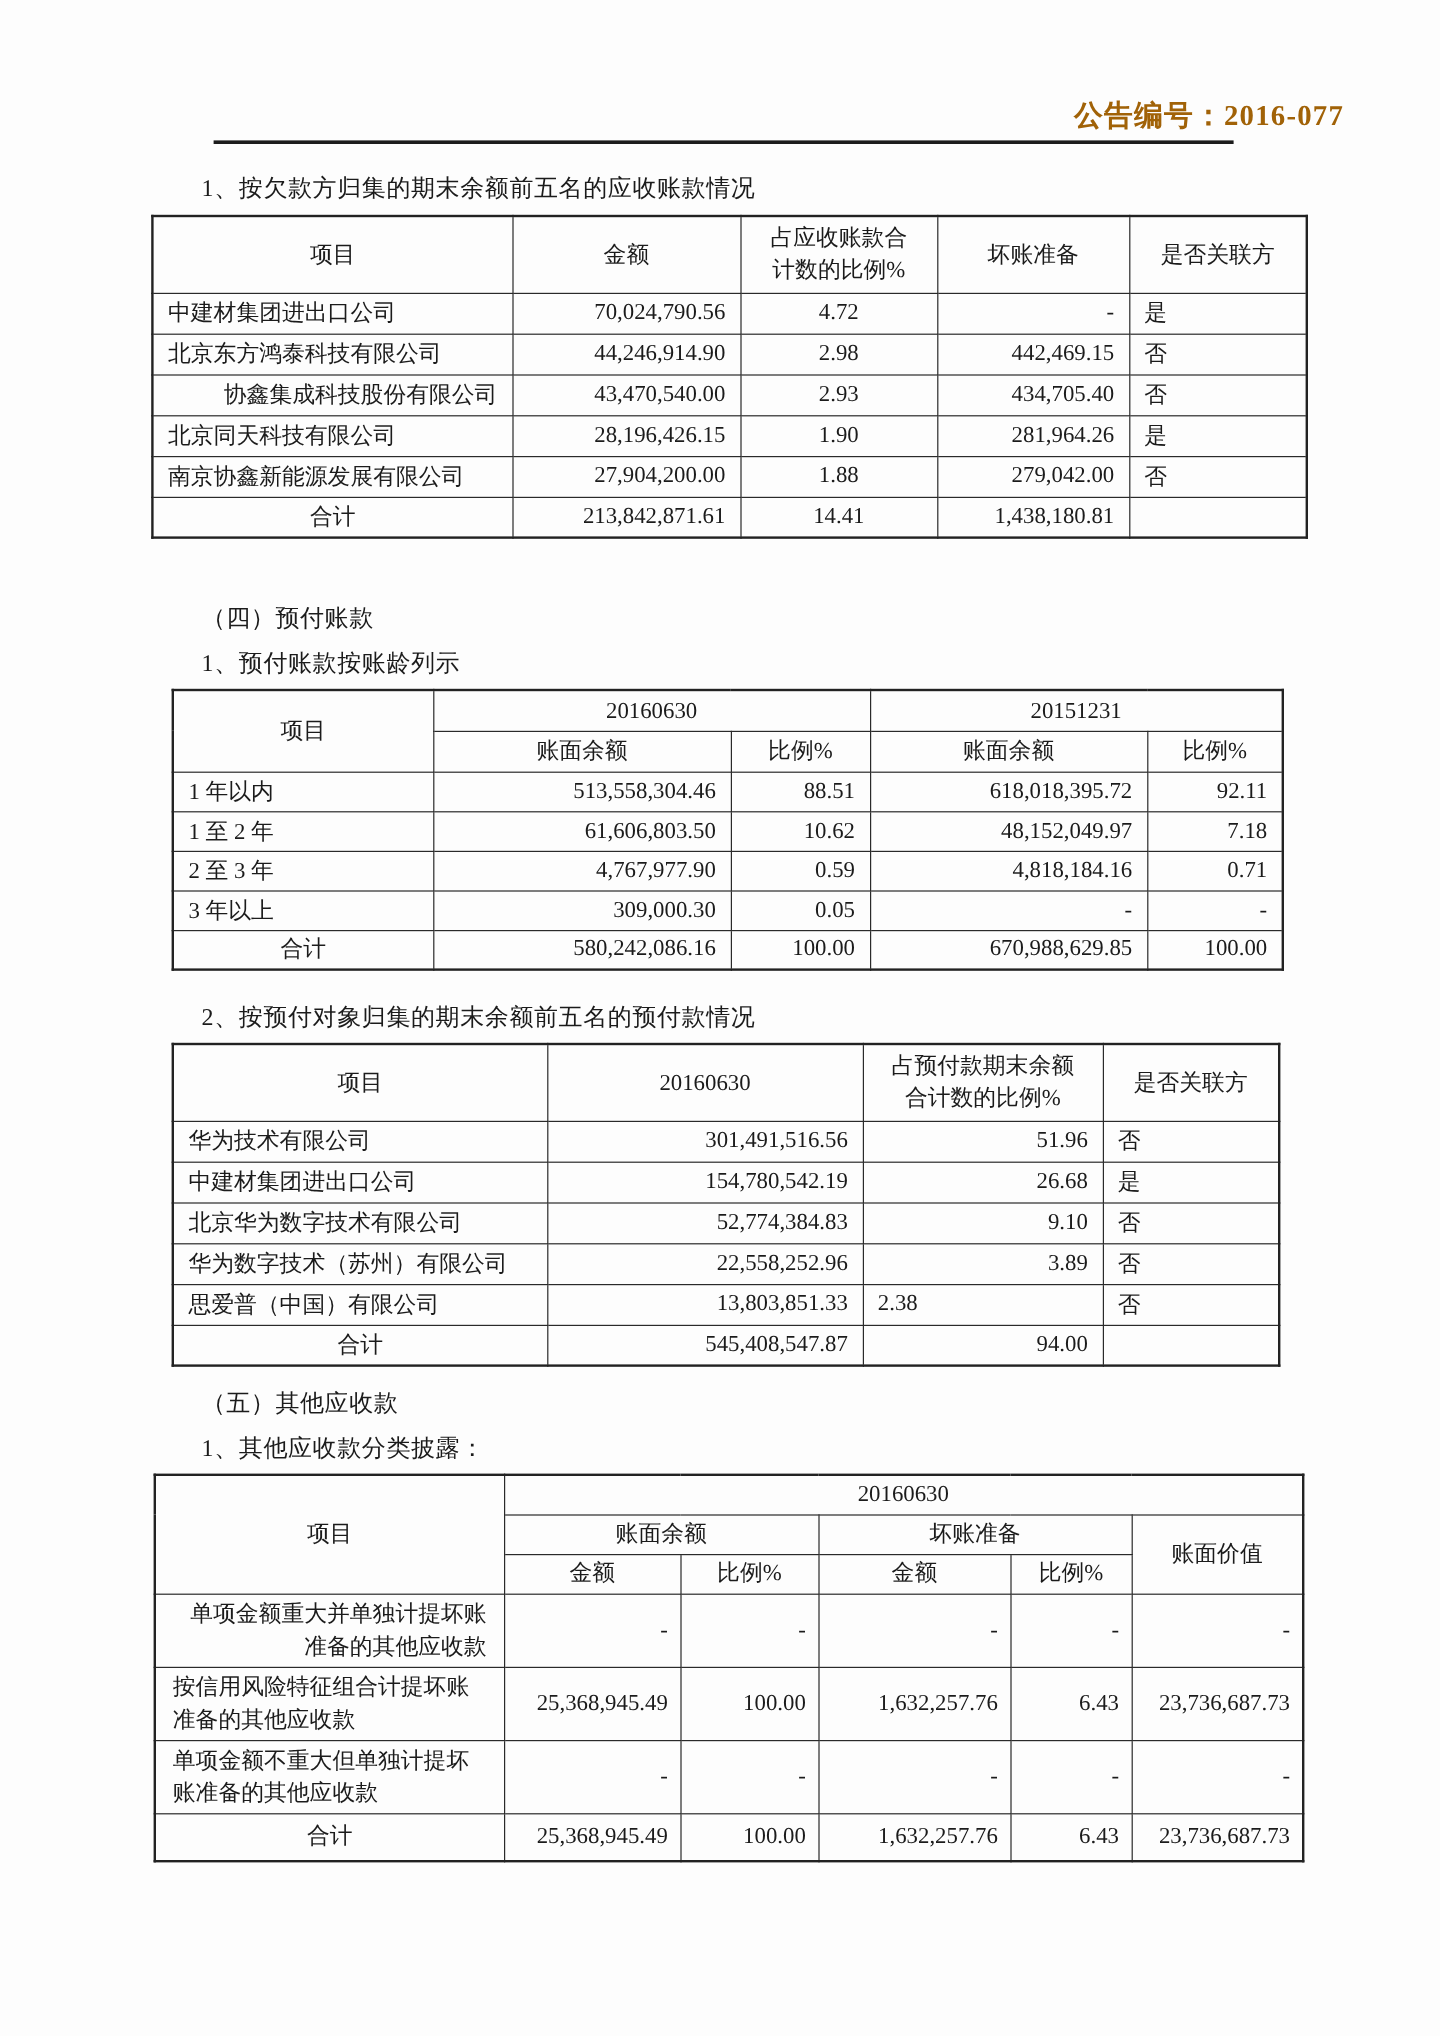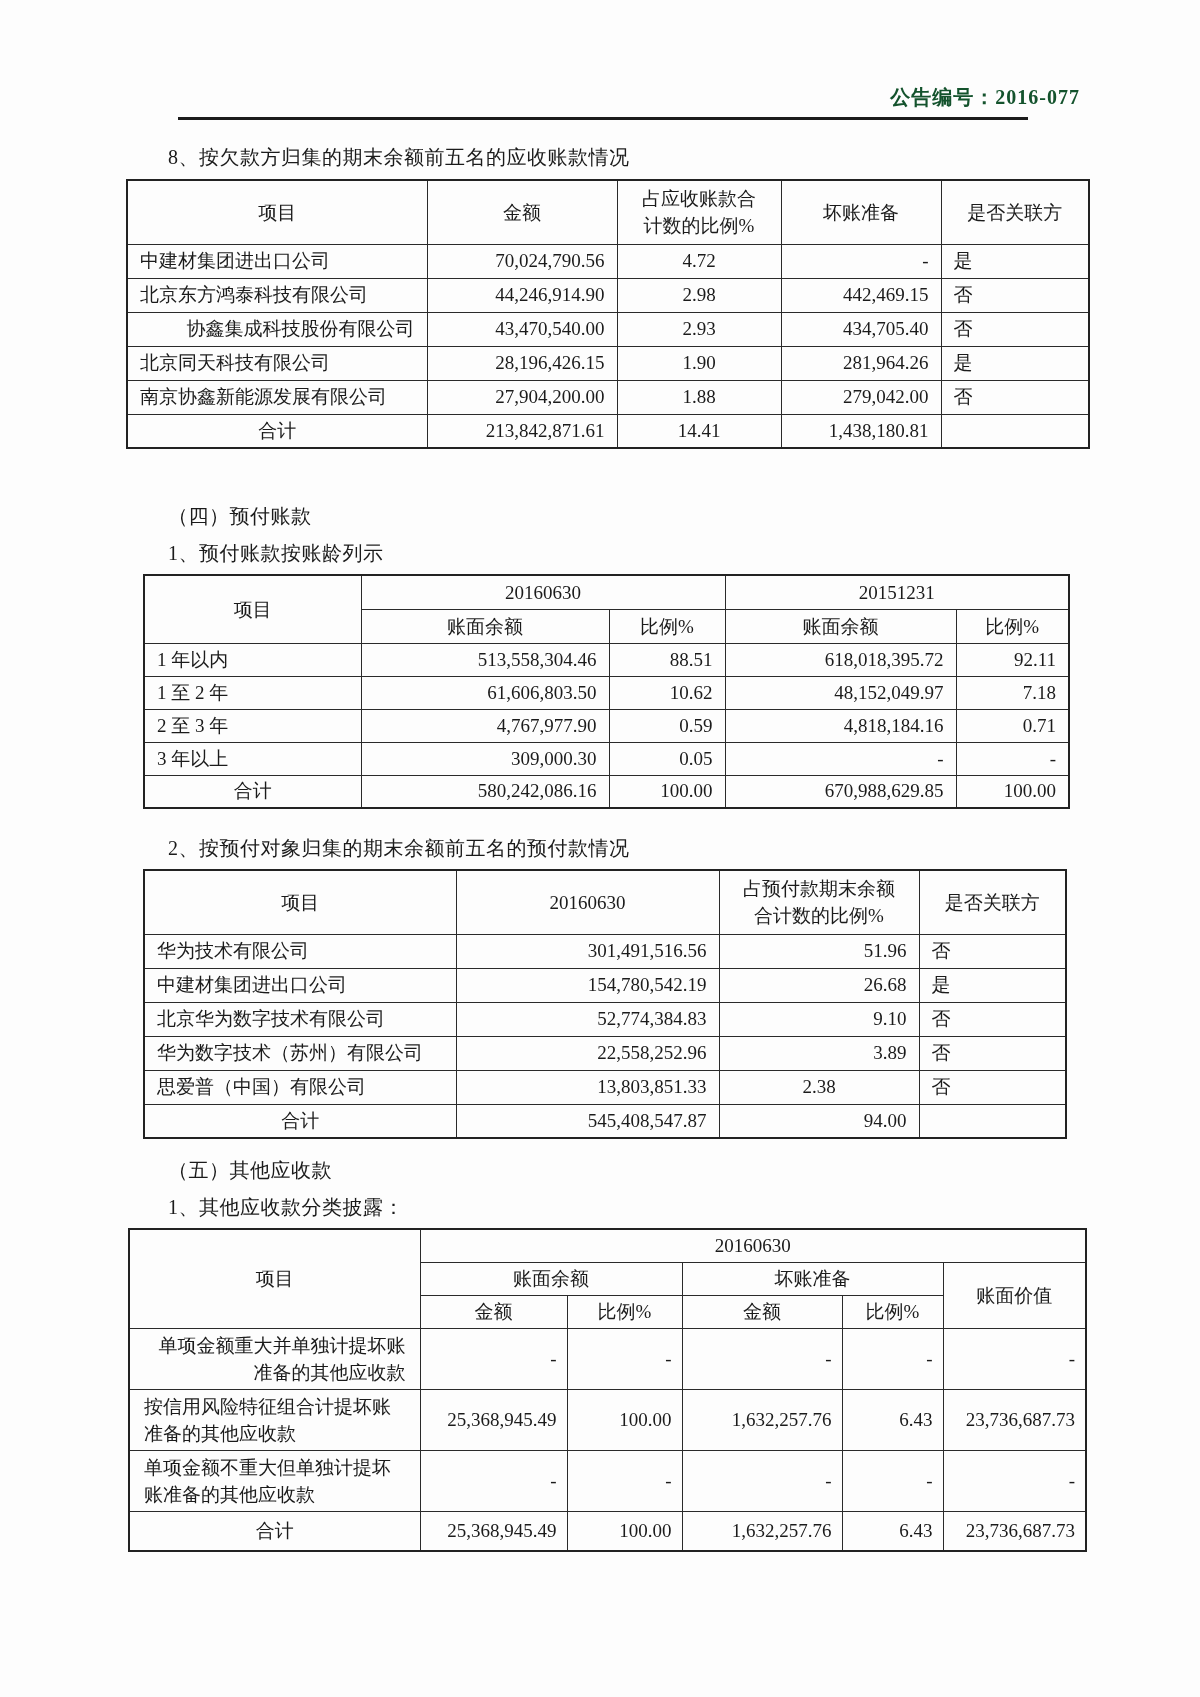--- a/index.html
+++ b/index.html
@@ -7,27 +7,27 @@
   body {
     width: 1200px; height: 1697px;
     position: relative; overflow: hidden;
     background: #fdfdfd;
     color: #1b1b1b;
     font-family: "Liberation Serif", "DejaVu Serif", serif;
     font-size: 19px;
   }
   .doc-header {
     padding-top: 84px;
-    margin-right: 120px;
+    margin-right: 80px;
     text-align: right;
-    font-size: 20px;
+    font-size: 24px;
     font-weight: 700;
     letter-spacing: 1px;
     line-height: 26px;
-    color: #14532d;
+    color: #a16207;
   }
   .rule {
     margin: 7px 172px 0 178px;
     border-top: 3px solid #1c1c1c;
     height: 0;
   }
   .sec-heading {
     margin-left: 168px;
     font-size: 20px;
     line-height: 26px;
@@ -79,21 +79,21 @@
   .t-class th.lbl, .t-class td:first-child { padding: 3px 14px; }
 
   tbody tr:last-child td:first-child { text-align: center !important; }
 </style>
 </head>
 <body>
 
 <div class="doc-header">公告编号：2016-077</div>
 <div class="rule"></div>
 
-<div class="sec-heading h-sec4">8、按欠款方归集的期末余额前五名的应收账款情况</div>
+<div class="sec-heading h-sec4">1、按欠款方归集的期末余额前五名的应收账款情况</div>
 
 <table class="t-receivables">
   <colgroup>
     <col style="width:300px">
       <col style="width:190px">
       <col style="width:164px">
       <col style="width:160px">
       <col style="width:148px">
   </colgroup>
   <thead>
@@ -252,21 +252,21 @@
       </tr>
       <tr>
         <td style="text-align: left;">华为数字技术（苏州）有限公司</td>
         <td style="text-align: right;">22,558,252.96</td>
         <td style="text-align: right;">3.89</td>
         <td style="text-align: left;">否</td>
       </tr>
       <tr>
         <td style="text-align: left;">思爱普（中国）有限公司</td>
         <td style="text-align: right;">13,803,851.33</td>
-        <td style="text-align: center;">2.38</td>
+        <td style="text-align: left;">2.38</td>
         <td style="text-align: left;">否</td>
       </tr>
       <tr>
         <td style="text-align: left;">合计</td>
         <td style="text-align: right;">545,408,547.87</td>
         <td style="text-align: right;">94.00</td>
         <td style="text-align: left;"></td>
       </tr>
     </tbody>
 </table>

